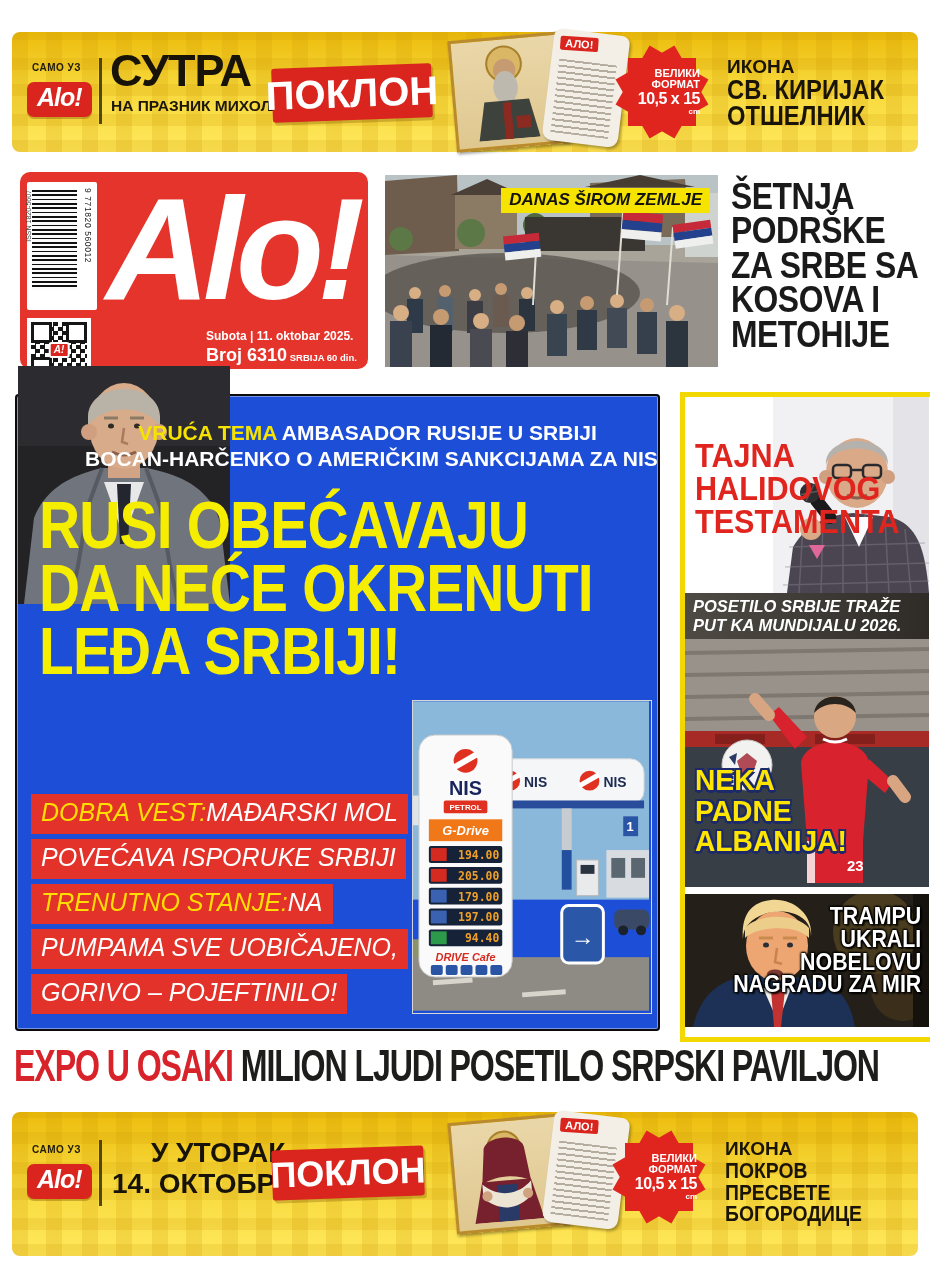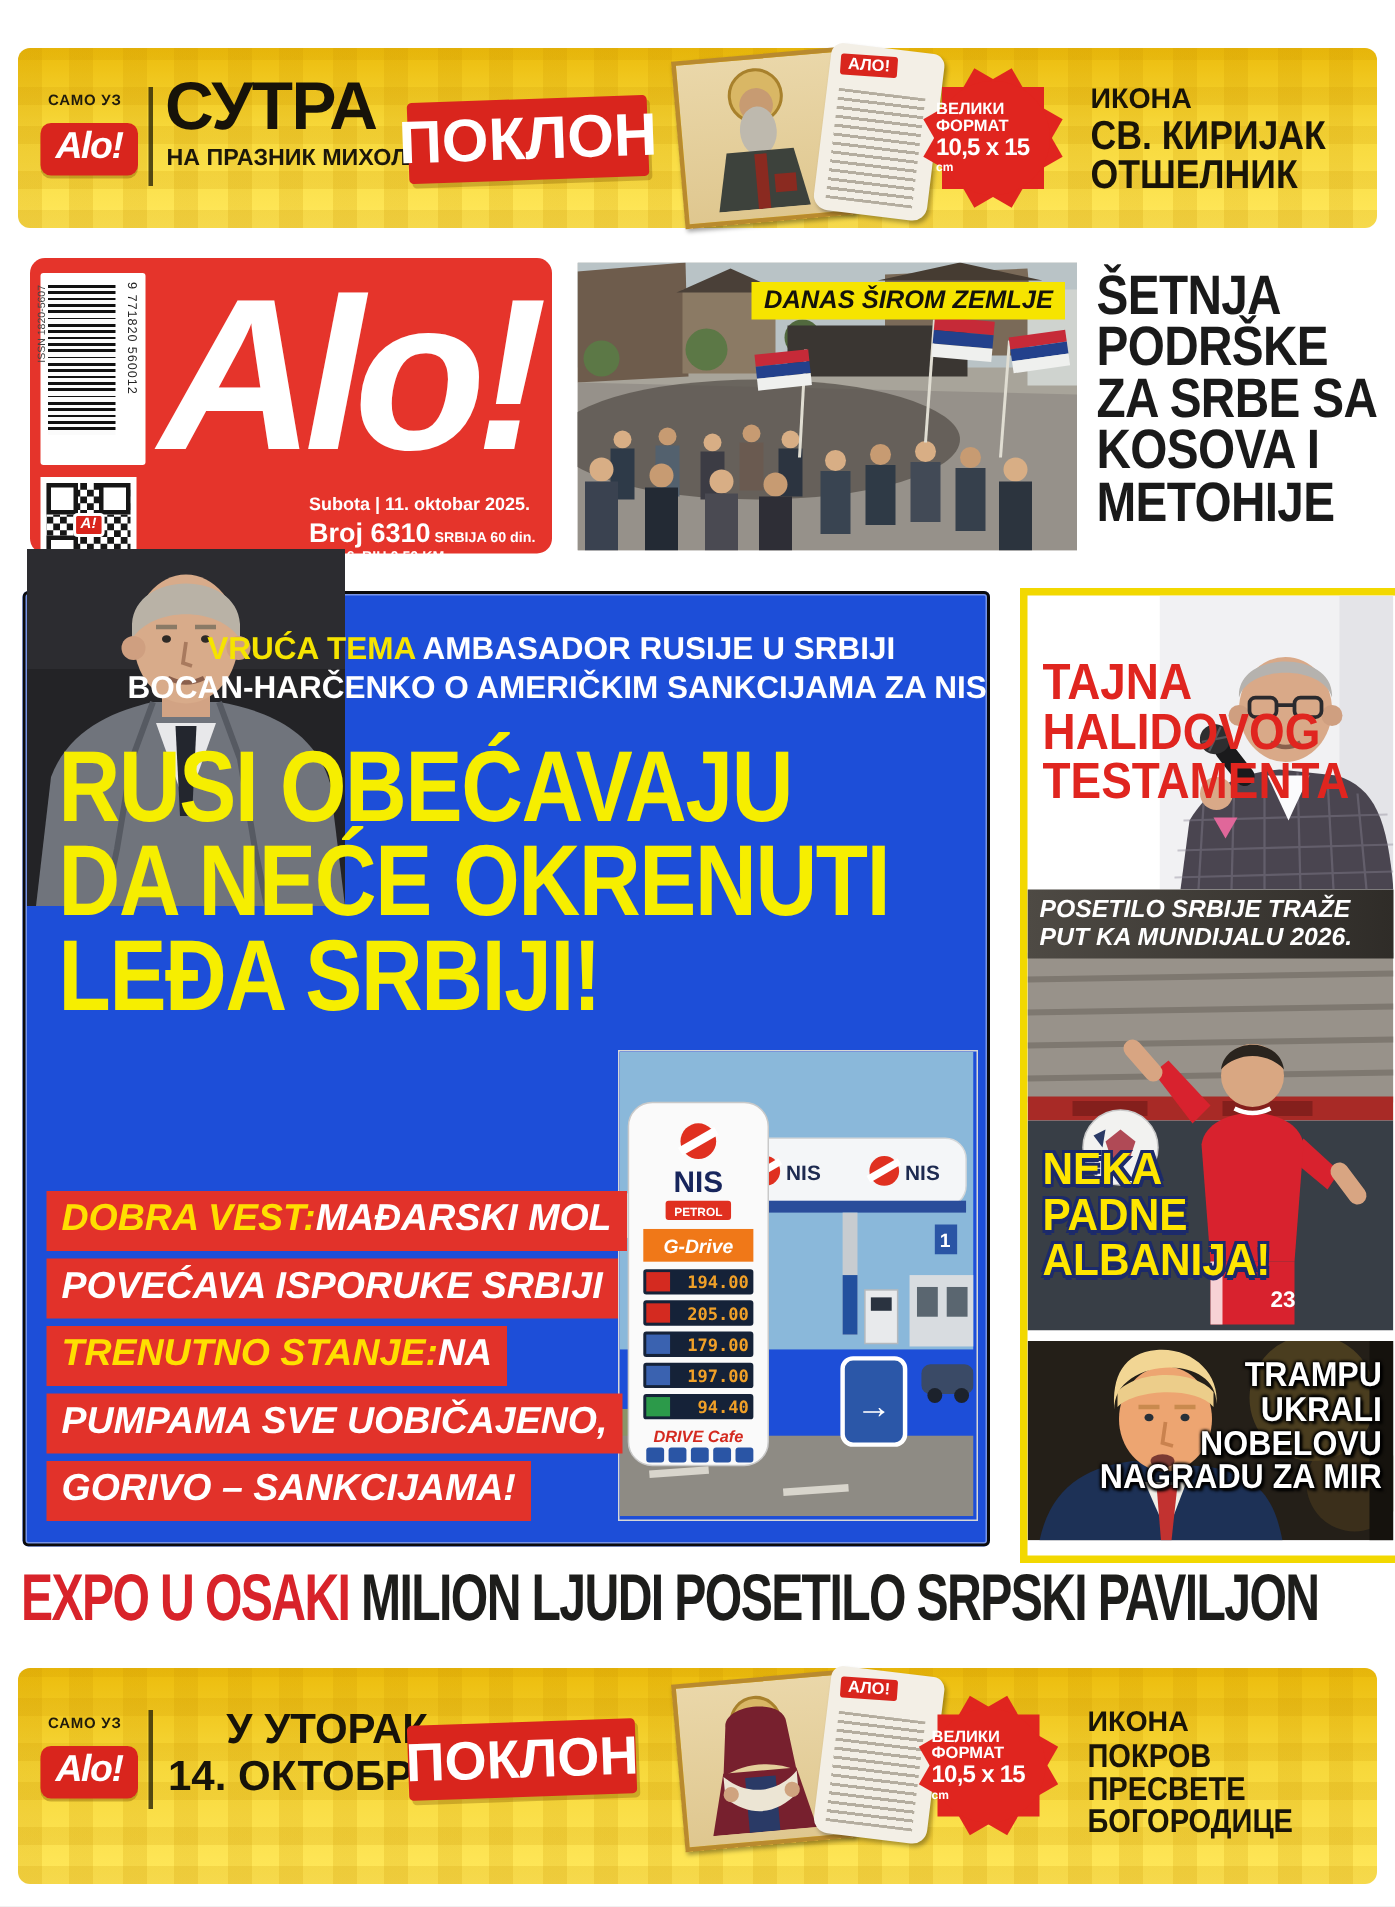--- a/index.html
+++ b/index.html
@@ -35,21 +35,21 @@
     border-radius:8px 8px 10px 10px;transform:rotate(7deg);box-shadow:2px 2px 3px rgba(0,0,0,.3);overflow:hidden;}
   .proll .rl{position:absolute;left:7px;top:6px;background:#d9251d;color:#fff;font-weight:900;font-size:11px;
     padding:1px 5px;border-radius:2px;transform:rotate(-3deg);}
   .proll .rtext{position:absolute;left:8px;right:10px;top:30px;bottom:8px;
     background:repeating-linear-gradient(180deg,#b4ad9f 0 2px,transparent 2px 6px);}
 
   
   .burst{position:absolute;width:94px;height:94px;}
   .bq{position:absolute;inset:13px;background:#e0251f;display:block;}
   .r30{transform:rotate(30deg);} .r60{transform:rotate(60deg);}
-  .burst-in{position:absolute;inset:9px;background:#e0251f;border-radius:50%;color:#fff;text-align:left;
+  .burst-in{position:absolute;inset:9px;background:#e0251f;border-radius:50%;color:#fff;text-align:right;
     display:flex;flex-direction:column;justify-content:center;line-height:1.05;}
   .burst-in .b1{font-weight:900;font-size:11px;}
   .burst-in .b2{font-weight:900;font-size:16px;letter-spacing:-.5px;}
   .burst-in .b3{font-weight:700;font-size:8px;}
 
   
   .masthead{position:absolute;left:20px;top:172px;width:348px;height:197px;background:#e5342b;border-radius:10px;}
   .logo{position:absolute;left:86px;top:2px;color:#fff;font-weight:900;font-style:italic;
     font-size:144px;line-height:1.05;letter-spacing:-7px;}
   .bc-box{position:absolute;left:7px;top:10px;width:70px;height:128px;background:#fff;border-radius:2px;}
@@ -76,21 +76,21 @@
   
   .bb{position:absolute;left:15px;top:394px;width:645px;height:637px;background:#1d4ed8;border-radius:4px;
     box-shadow:inset 0 0 0 2px #0b0b0c, inset 0 0 0 3px rgba(255,255,255,.40);}
   .amb{position:absolute;left:18px;top:366px;width:212px;height:238px;z-index:5;}
   .kicker{position:absolute;left:70px;top:26px;width:565px;text-align:center;font-weight:800;color:#fff;
     font-size:21px;line-height:1.22;z-index:6;white-space:nowrap;}
   .kicker .hl{color:#f6e400;}
   .main-headline{position:absolute;left:24px;top:100px;z-index:6;color:#f6ee00;font-weight:900;font-size:67px;
     line-height:.94;letter-spacing:-1px;transform:scaleX(.85);transform-origin:0 0;white-space:nowrap;}
   .deck{position:absolute;left:16px;top:400px;z-index:7;}
-  .deck-row{display:table;background:#e2322a;color:#fff;font-style:italic;font-weight:700;font-size:25px;
+  .deck-row{display:table;background:#e2322a;color:#fff;font-style:italic;font-weight:400;font-size:25px;
     padding:4px 10px 7px;margin-bottom:5px;white-space:nowrap;}
   .deck-row .hl{color:#ffdf00;}
   .gas{position:absolute;left:397px;top:306px;width:238px;height:312px;z-index:5;border:1px solid #d7d7d7;}
 
   
   .rc{position:absolute;left:680px;top:392px;width:254px;height:640px;background:#fff;border:5px solid #f2d800;}
   .rc-inner{position:relative;width:244px;height:630px;overflow:hidden;}
   .halid{position:absolute;right:0;top:0;width:156px;height:196px;}
   .tajna{position:absolute;left:10px;top:42px;z-index:3;color:#e0251f;font-weight:900;font-size:34px;
     line-height:.97;transform:scaleX(.9);transform-origin:0 0;white-space:nowrap;}
@@ -283,21 +283,21 @@
       <div class="deck-row">
           <span class="hl">TRENUTNO STANJE:</span> 
           <span>NA</span>
         </div>
       <div class="deck-row">
           <span class="hl"></span>
           <span>PUMPAMA SVE UOBIČAJENO,</span>
         </div>
       <div class="deck-row">
           <span class="hl"></span>
-          <span>GORIVO – SANKCIJAMA!</span>
+          <span>GORIVO – POJEFTINILO!</span>
         </div>
     </div>
 
     <div class="gas">
       <svg width="236" height="310" viewBox="0 0 238 312">
         <rect width="238" height="200" fill="#8ab8da"></rect>
         <rect x="0" y="95" width="44" height="30" fill="#dfe3e6"></rect>
         <rect x="58" y="58" width="175" height="46" rx="14" fill="#f4f6f8" stroke="#d5d8da"></rect>
         <rect x="58" y="100" width="175" height="8" fill="#2a4d9b"></rect>
         <g>

